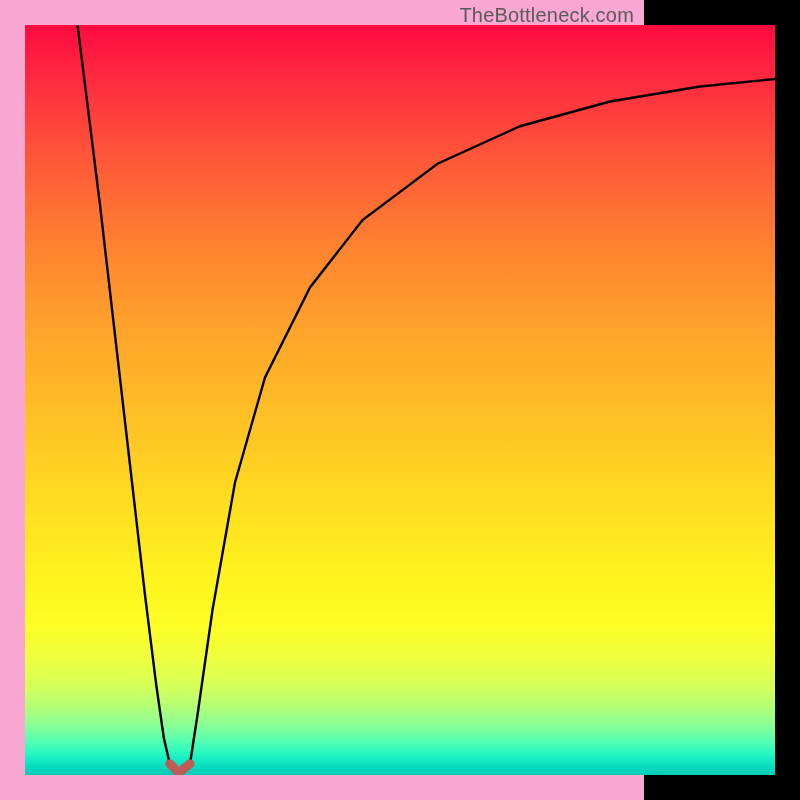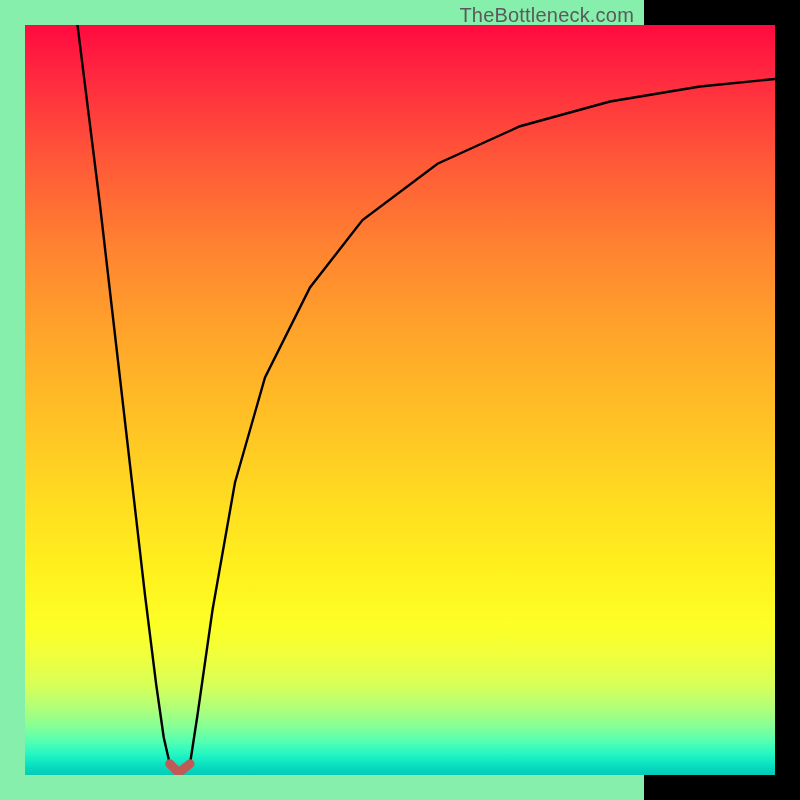--- a/index.html
+++ b/index.html
@@ -7,21 +7,21 @@
     padding: 0;
     width: 800px;
     height: 800px;
     overflow: hidden;
     background: #000;
   }
   .chart-root {
     position: relative;
     width: 644px;
     height: 800px;
-    background: #86efac;
+    background: #f9a8d4;
   }
   .plot-area {
     position: absolute;
     left: 25px;
     top: 25px;
     width: 750px;
     height: 750px;
     overflow: hidden;
   }
   .gradient-bg {

